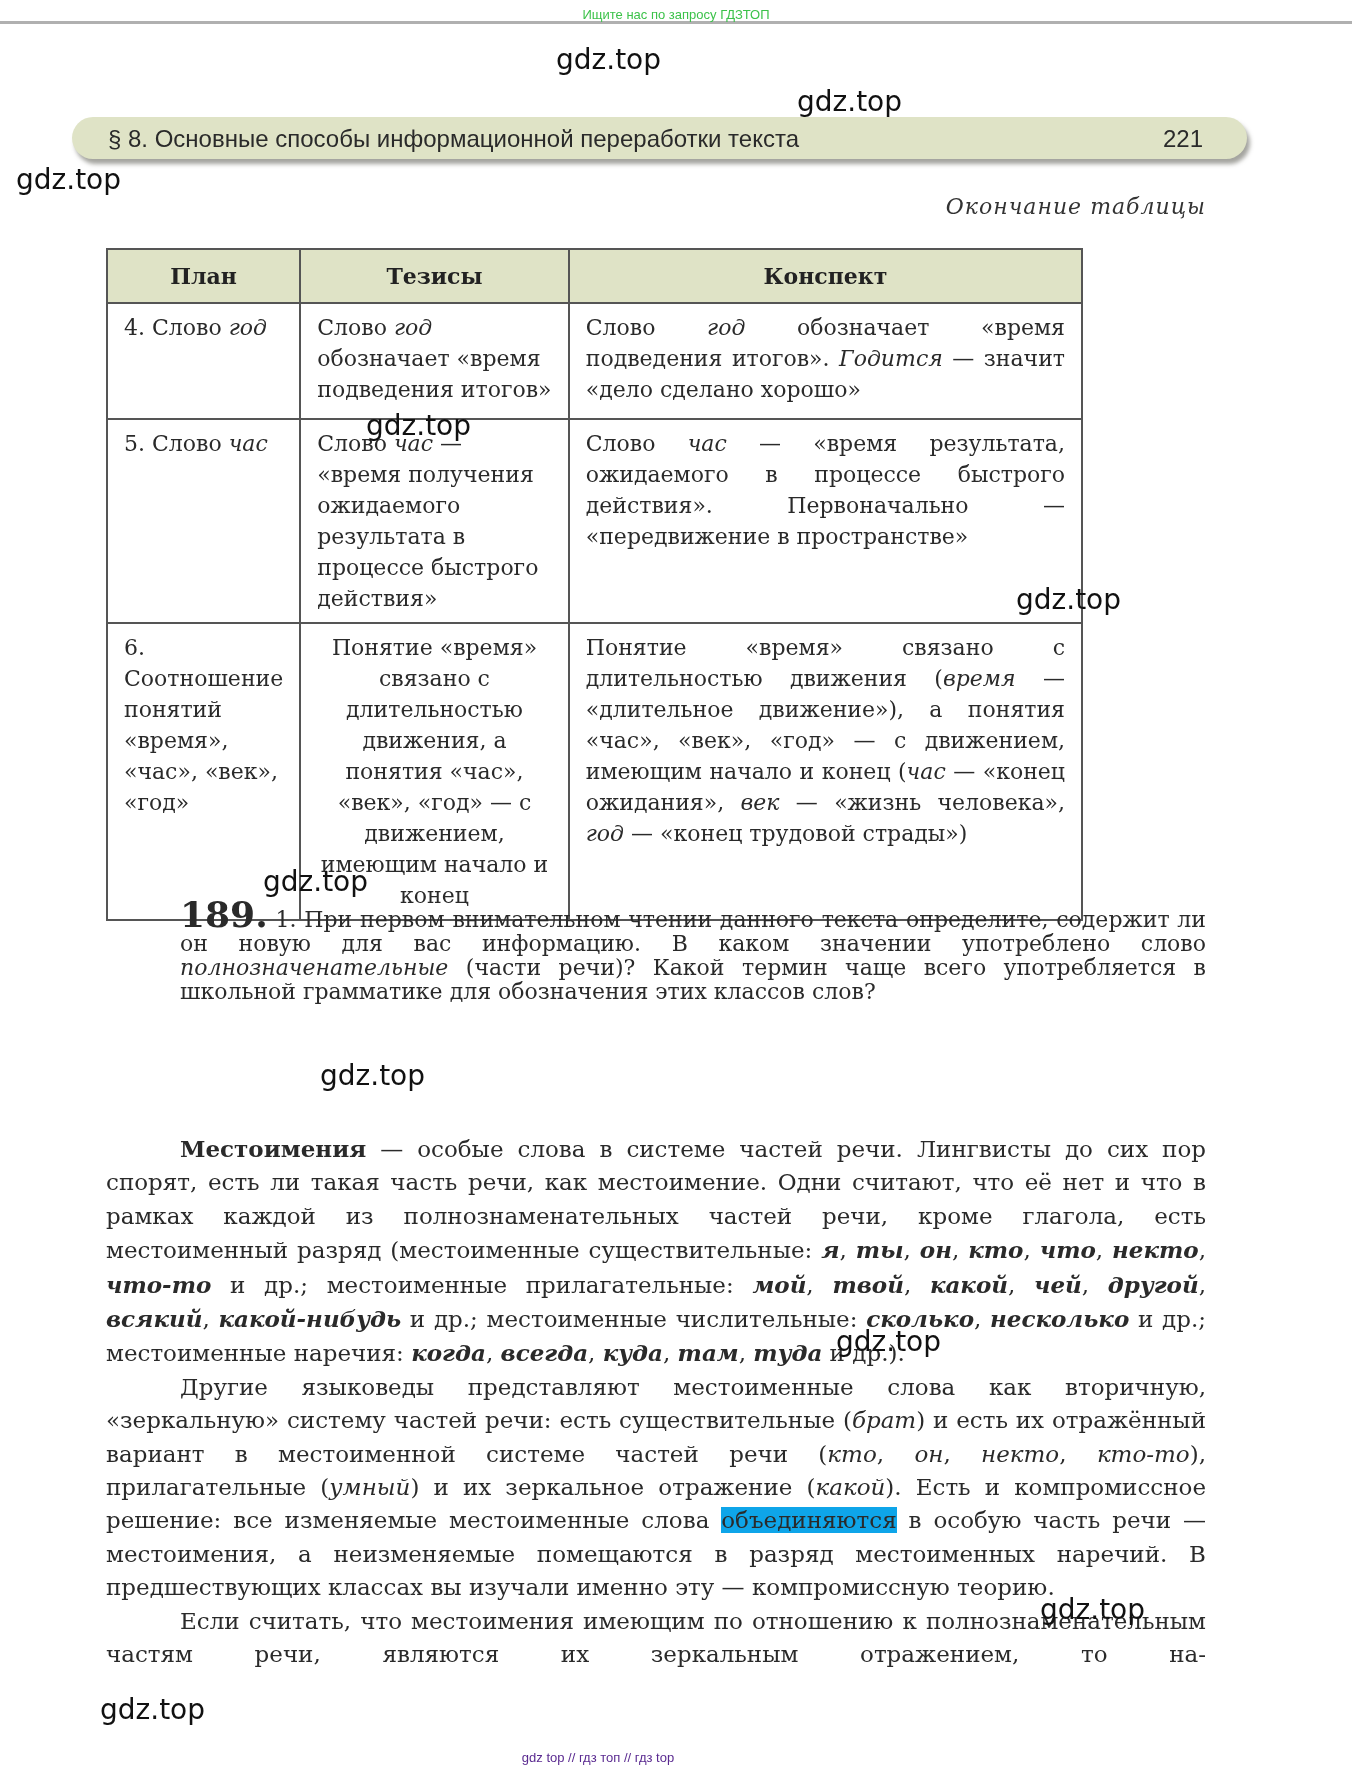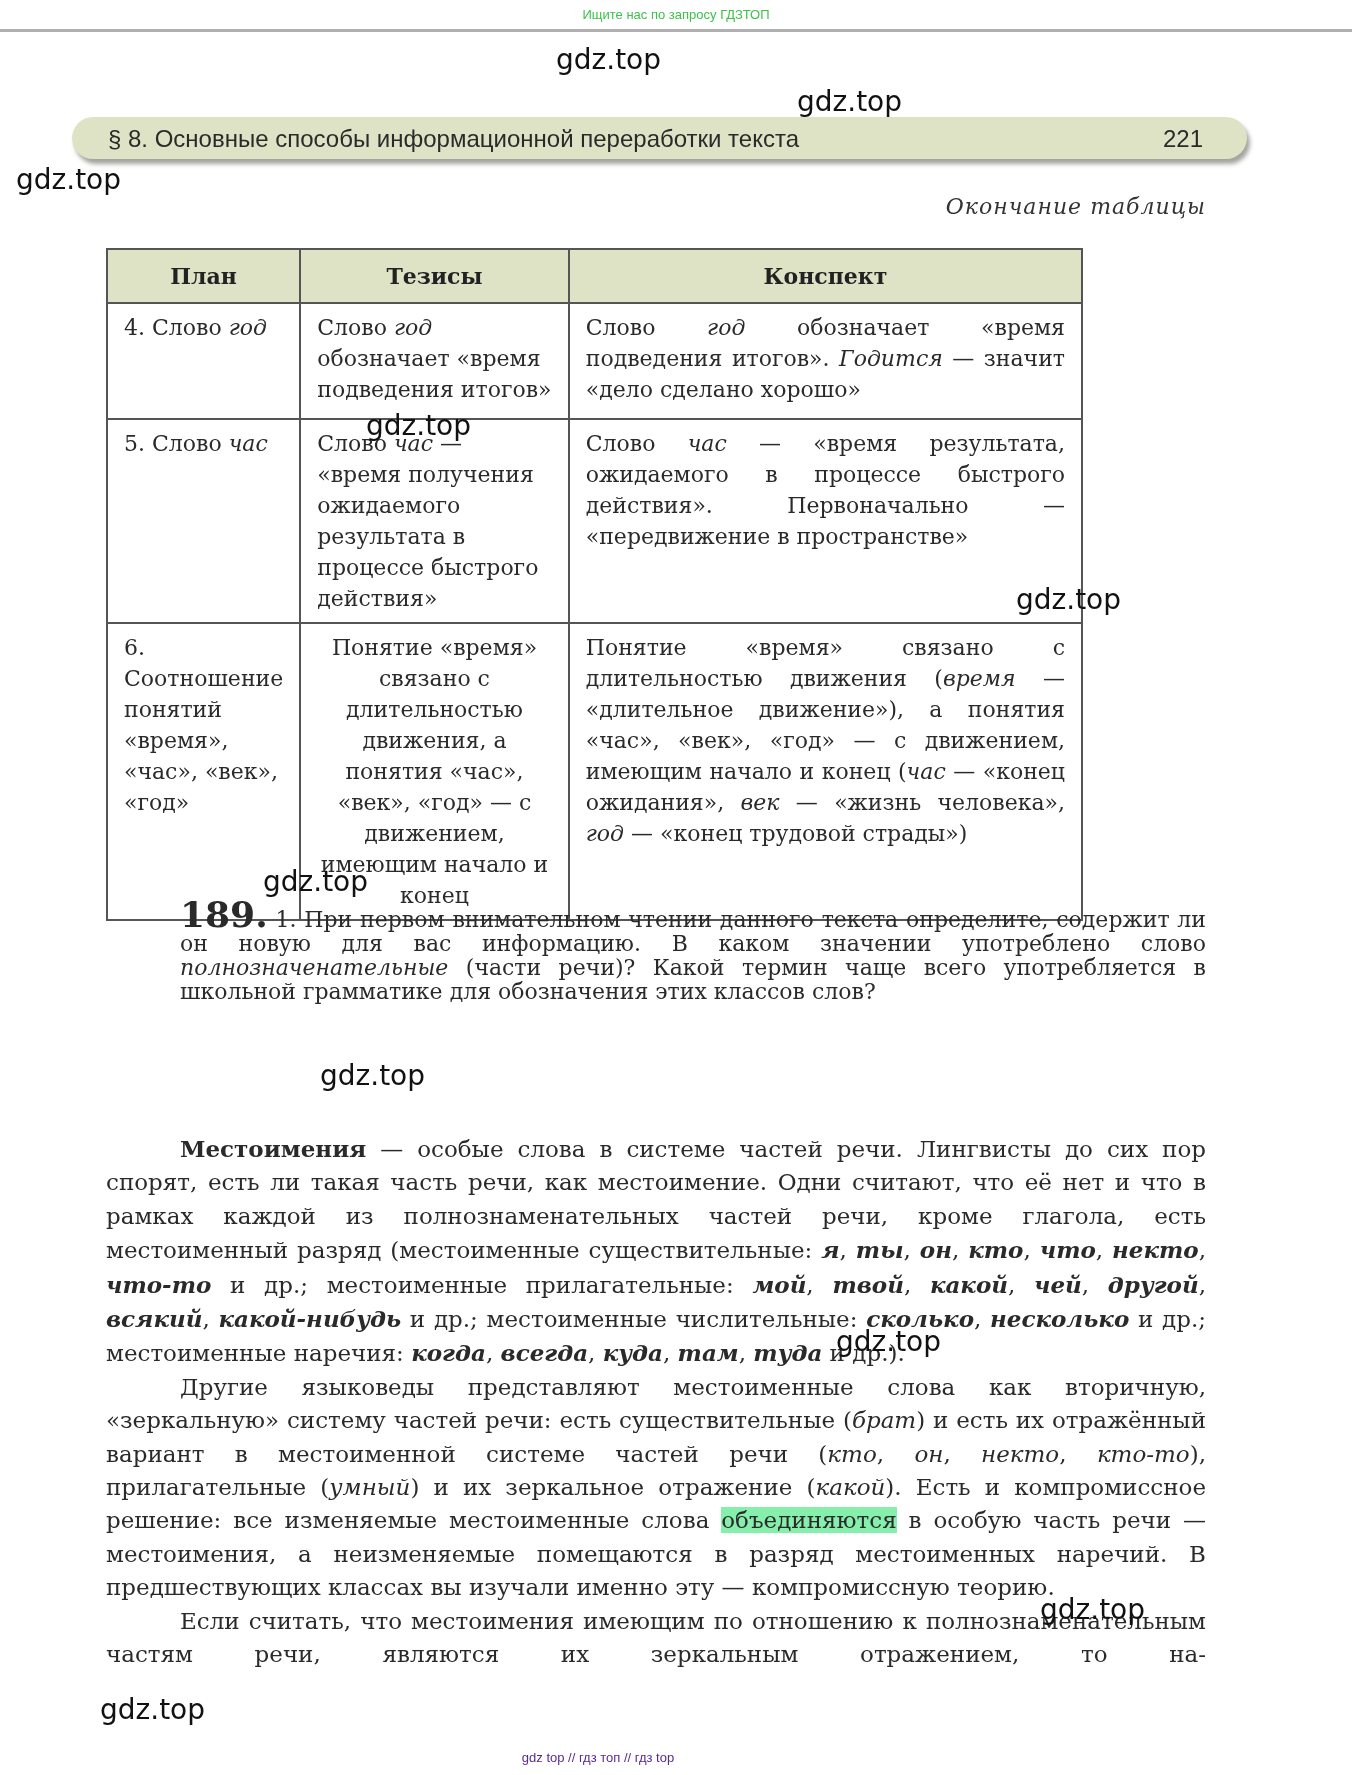--- a/index.html
+++ b/index.html
@@ -1,34 +1,34 @@
 <!DOCTYPE html>
 <html><head>
 <meta charset="utf-8">
 <style>
   html, body { margin: 0; padding: 0; background: #ffffff; }
   body { width: 1352px; height: 1775px; position: relative; overflow: hidden; font-family: "DejaVu Serif", serif; color: #222; }
-  .top-banner { position: absolute; top: 0; left: 0; width: 1352px; height: 32px; border-bottom: 3px solid #b0b0b0; box-sizing: border-box; text-align: center; }
+  .top-banner { position: absolute; top: 0; left: 0; width: 1352px; height: 24px; border-bottom: 3px solid #b0b0b0; box-sizing: border-box; text-align: center; }
   .top-banner span { font-family: "Liberation Sans", sans-serif; font-size: 13px; color: #3cc24a; line-height: 30px; }
   .wm { position: absolute; font-family: "DejaVu Sans", sans-serif; font-size: 28px; color: #111; line-height: 1; }
   .header-bar { position: absolute; left: 72px; top: 117px; width: 1175px; height: 42px; background: #dfe3c6; border-radius: 22px; box-shadow: 3px 5px 4px rgba(90,90,80,0.55); }
   .header-title { position: absolute; left: 36px; top: 8px; font-family: "Liberation Sans", sans-serif; font-size: 24px; color: #2a2a2a; }
   .header-page { position: absolute; right: 44px; top: 8px; font-family: "Liberation Sans", sans-serif; font-size: 24px; color: #2a2a2a; }
   .table-caption { position: absolute; right: 146px; top: 194px; font-family: "DejaVu Serif", serif; font-style: italic; font-size: 22px; color: #333; letter-spacing: 1px; }
   table.notes { position: absolute; left: 106px; top: 248px; width: 977px; border-collapse: collapse; }
   table.notes th, table.notes td { border: 2px solid #555; vertical-align: top; }
   table.notes th { background: #dfe3c6; height: 52px; font-size: 22px; font-weight: bold; color: #222; text-align: center; vertical-align: middle; padding: 0; }
   table.notes td { font-size: 22px; line-height: 31px; padding: 8px 16px; color: #2a2a2a; text-align: justify; }
   .col-plan { width: 172px; } .col-thesis { width: 278px; } .col-conspect { width: 570px; }
   .r1 td { height: 98px; } .r2 td { height: 160px; } .r3 td { height: 218px; }
   .ex { position: absolute; left: 180px; top: 902px; width: 1026px; font-size: 22px; line-height: 24px; text-align: justify; color: #2a2a2a; }
   .ex-num { font-size: 36px; font-weight: bold; font-family: "DejaVu Serif", serif; }
   .body-text { position: absolute; left: 106px; top: 1092px; width: 1100px; font-size: 23px; line-height: 33.4px; text-align: justify; color: #2a2a2a; margin-top: 40px; }
   .body-text p { margin: 0; text-indent: 74px; }
-  .hl { background: #86efac; }
+  .hl { background: #0ea5e9; }
   .bottom-footer { position: absolute; top: 1750px; left: 0; width: 1196px; text-align: center; font-family: "Liberation Sans", sans-serif; font-size: 13px; color: #5a2a90; }
 </style>
 </head>
 <body>
 
 <div class="top-banner">
   <span>Ищите нас по запросу ГДЗТОП</span>
 </div>
 
 <div class="wm" style="left:556px; top:46px;">gdz.top</div>

